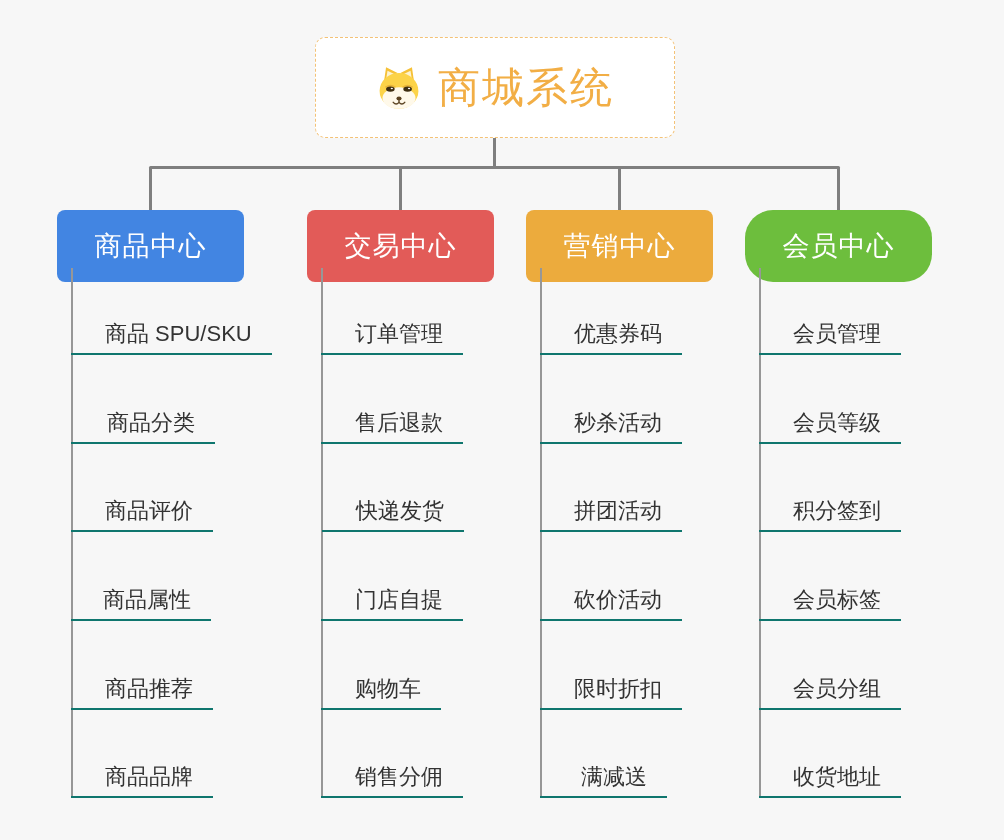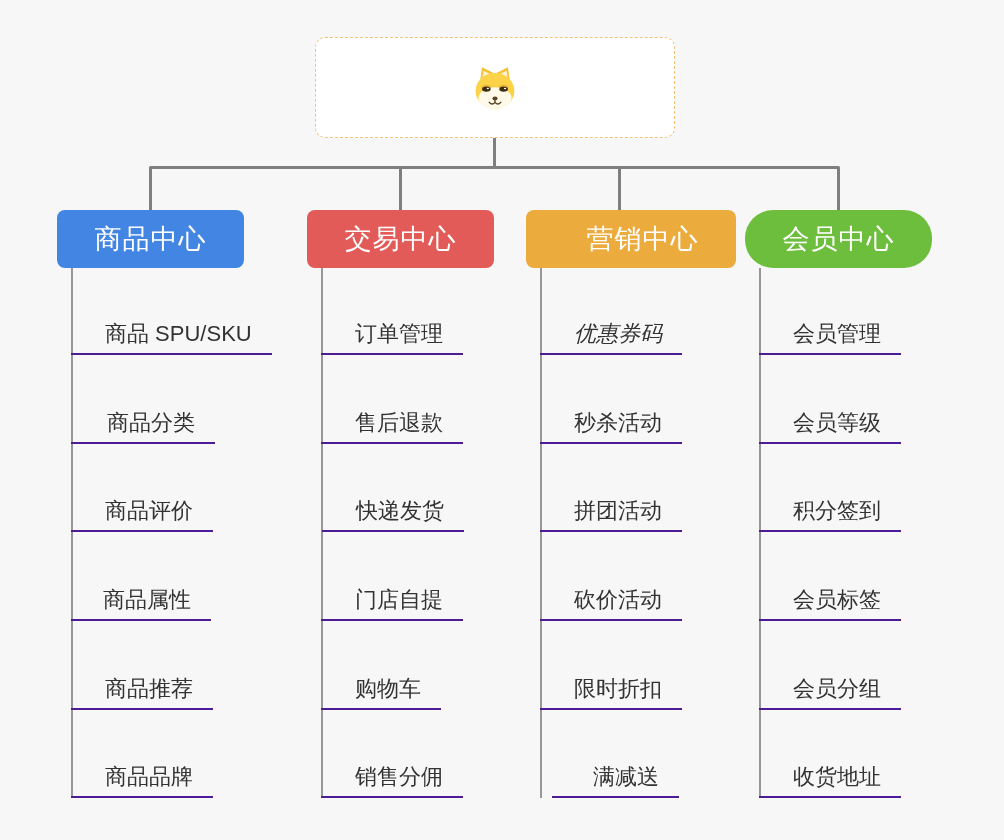--- a/index.html
+++ b/index.html
@@ -23,32 +23,32 @@
   .root-icon{width:46px;height:46px;display:block;}
 
   
   .conn{position:absolute;background:#7f7f7f;}
   .conn-root-stub{left:493px;top:138px;width:3px;height:29px;}
   .conn-hline{left:149px;top:166px;width:691px;height:3px;border-radius:2px;}
   .conn-drop{top:168px;width:3px;height:42px;}
 
   
   .branch-header{
-    position:absolute;top:210px;width:187px;height:58px;border-radius:8px;
+    position:absolute;top:210px;width:187px;height:72px;border-radius:8px;
     display:flex;align-items:center;justify-content:center;
     color:#ffffff;font-size:27px;letter-spacing:1px;
   }
 
   
   .spine{position:absolute;top:268px;width:2px;background:#979797;}
   .topic-item{
     position:absolute;display:inline-block;white-space:nowrap;
     font-size:22px;line-height:27px;color:#333333;
     padding:0 20px 6px 34px;
-    border-bottom:2px solid #4c1d95;
+    border-bottom:2px solid #0f766e;
   }
 </style>
 </head>
 <body>
 
 <div id="canvas">
 
   <div class="conn conn-root-stub"></div>
   <div class="conn conn-hline"></div>
   <div id="drops">
@@ -68,47 +68,48 @@
       <ellipse cx="32" cy="46" rx="23" ry="15" fill="#FFF9EA"></ellipse>
       <path d="M13 31 q7 -5 14 0" stroke="#E8B33A" stroke-width="2" fill="none"></path>
       <path d="M37 31 q7 -5 14 0" stroke="#E8B33A" stroke-width="2" fill="none"></path>
       <ellipse cx="20" cy="33.5" rx="6" ry="3.6" fill="#3E2E10"></ellipse>
       <ellipse cx="44" cy="33.5" rx="6" ry="3.6" fill="#3E2E10"></ellipse>
       <ellipse cx="22" cy="32.8" rx="1.6" ry="1" fill="#FFFFFF"></ellipse>
       <ellipse cx="46" cy="32.8" rx="1.6" ry="1" fill="#FFFFFF"></ellipse>
       <ellipse cx="32" cy="46.5" rx="3.6" ry="2.6" fill="#5C4422"></ellipse>
       <path d="M32 47 L32 52 M24 52 Q28 56.5 32 52 Q36 56.5 40 52" stroke="#5C4422" stroke-width="2" fill="none" stroke-linecap="round"></path>
     </svg>
+    <span class="root-title">商城系统</span>
   </div>
 
   <div id="branches">
       <div class="branch-header" style="left: 57px; width: 187px; background: rgb(66, 133, 226);">商品中心</div>
       <div class="spine" style="left: 71px; height: 530px;"></div>
       <div class="topic-item" style="left: 71px; top: 320px;">商品 SPU/SKU</div>
       <div class="topic-item" style="left: 71px; top: 409px; padding-left: 36px;">商品分类</div>
       <div class="topic-item" style="left: 71px; top: 497px;">商品评价</div>
       <div class="topic-item" style="left: 71px; top: 586px; padding-left: 32px;">商品属性</div>
       <div class="topic-item" style="left: 71px; top: 675px;">商品推荐</div>
       <div class="topic-item" style="left: 71px; top: 763px;">商品品牌</div>
       <div class="branch-header" style="left: 307px; width: 187px; background: rgb(226, 91, 88);">交易中心</div>
       <div class="spine" style="left: 321px; height: 530px;"></div>
       <div class="topic-item" style="left: 321px; top: 320px;">订单管理</div>
       <div class="topic-item" style="left: 321px; top: 409px;">售后退款</div>
       <div class="topic-item" style="left: 322px; top: 497px;">快递发货</div>
       <div class="topic-item" style="left: 321px; top: 586px;">门店自提</div>
       <div class="topic-item" style="left: 321px; top: 675px;">购物车</div>
       <div class="topic-item" style="left: 321px; top: 763px;">销售分佣</div>
-      <div class="branch-header" style="left: 526px; width: 187px; background: rgb(236, 171, 61); padding-left: 23px;">营销中心</div>
+      <div class="branch-header" style="left: 526px; width: 187px; background: rgb(236, 171, 61);">营销中心</div>
       <div class="spine" style="left: 540px; height: 530px;"></div>
-      <div class="topic-item" style="left: 540px; top: 320px; font-style: italic;">优惠券码</div>
+      <div class="topic-item" style="left: 540px; top: 320px;">优惠券码</div>
       <div class="topic-item" style="left: 540px; top: 409px;">秒杀活动</div>
       <div class="topic-item" style="left: 540px; top: 497px;">拼团活动</div>
       <div class="topic-item" style="left: 540px; top: 586px;">砍价活动</div>
       <div class="topic-item" style="left: 540px; top: 675px;">限时折扣</div>
-      <div class="topic-item" style="left: 552px; top: 763px; padding-left: 41px;">满减送</div>
+      <div class="topic-item" style="left: 540px; top: 763px; padding-left: 41px;">满减送</div>
       <div class="branch-header" style="left: 745px; width: 187px; background: rgb(109, 190, 61); border-radius: 28px;">会员中心</div>
       <div class="spine" style="left: 759px; height: 530px;"></div>
       <div class="topic-item" style="left: 759px; top: 320px;">会员管理</div>
       <div class="topic-item" style="left: 759px; top: 409px;">会员等级</div>
       <div class="topic-item" style="left: 759px; top: 497px;">积分签到</div>
       <div class="topic-item" style="left: 759px; top: 586px;">会员标签</div>
       <div class="topic-item" style="left: 759px; top: 675px;">会员分组</div>
       <div class="topic-item" style="left: 759px; top: 763px;">收货地址</div>
     </div>
 

